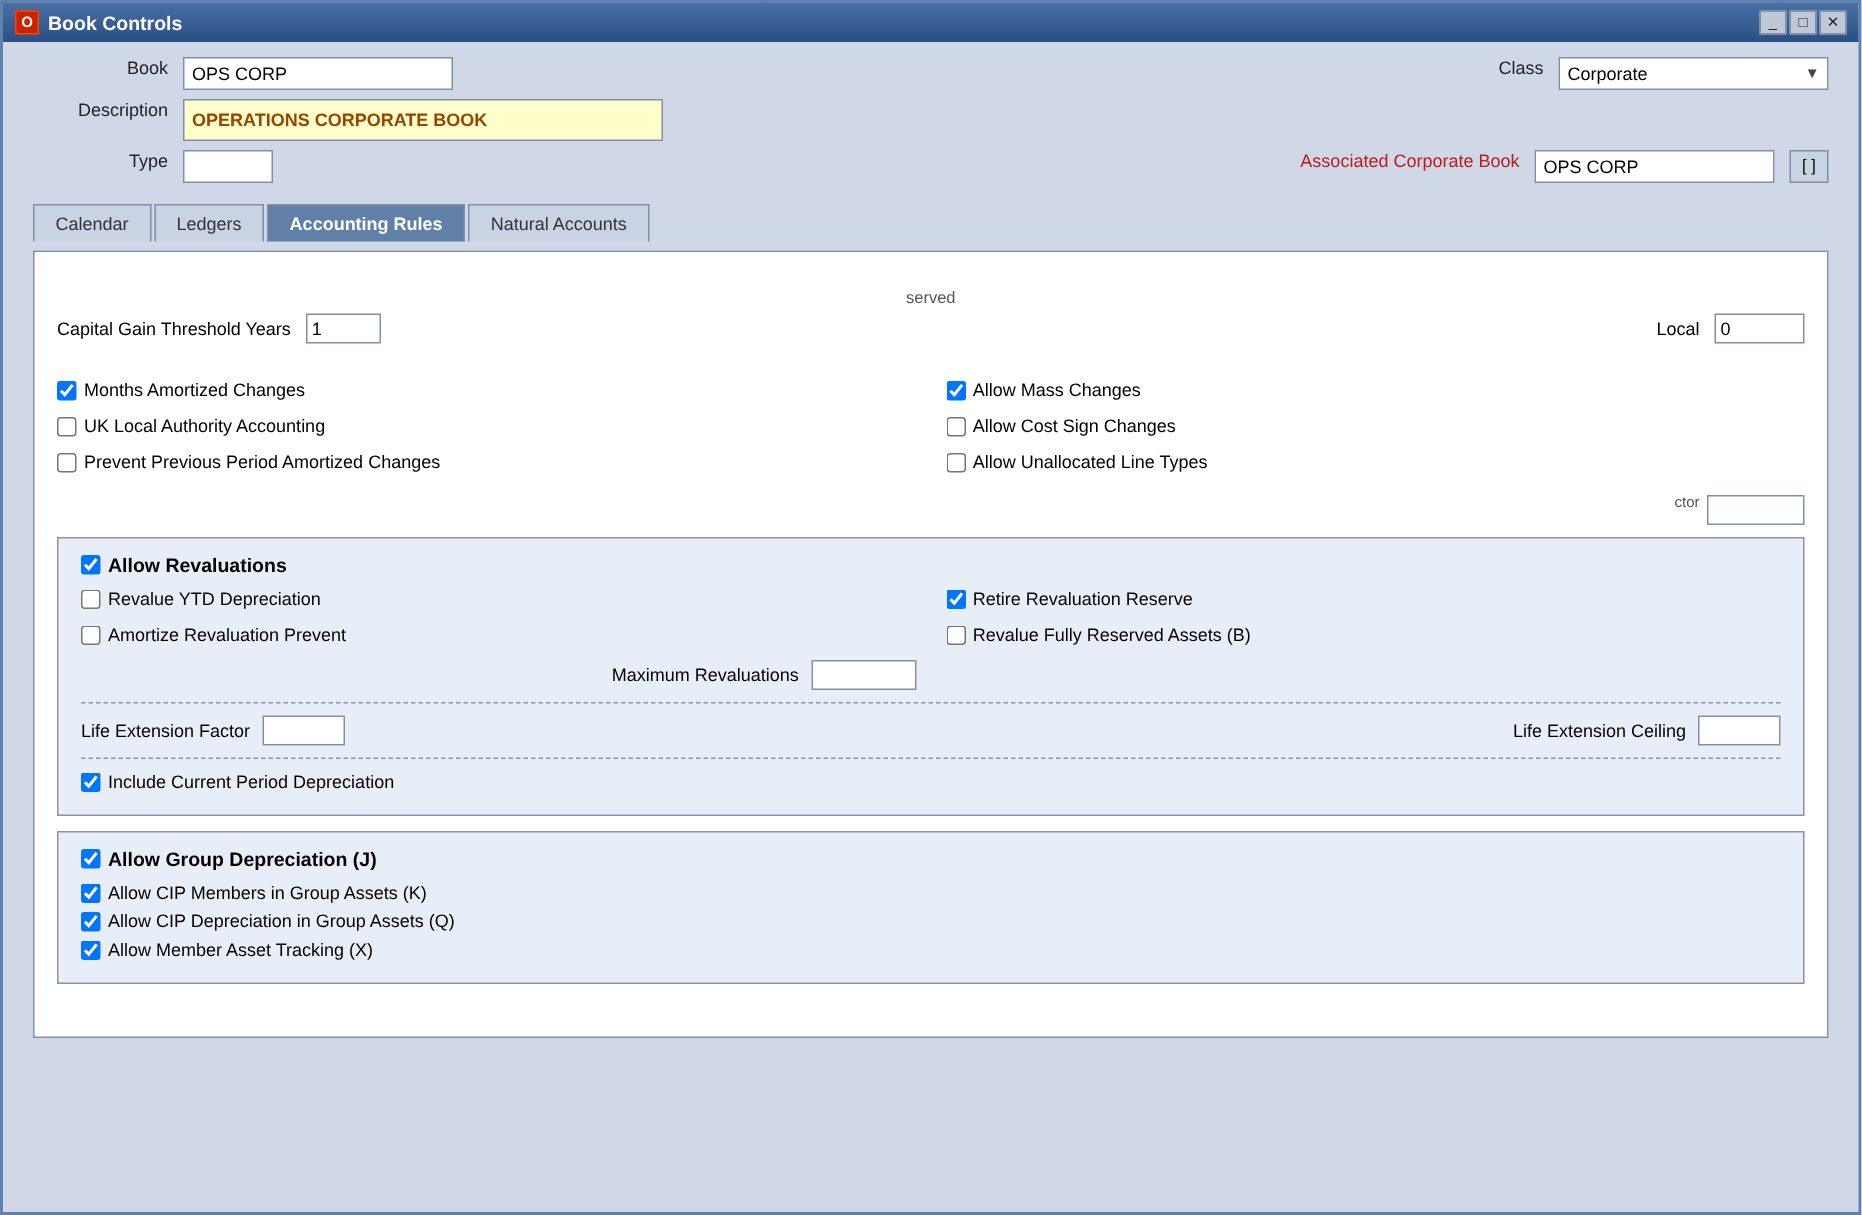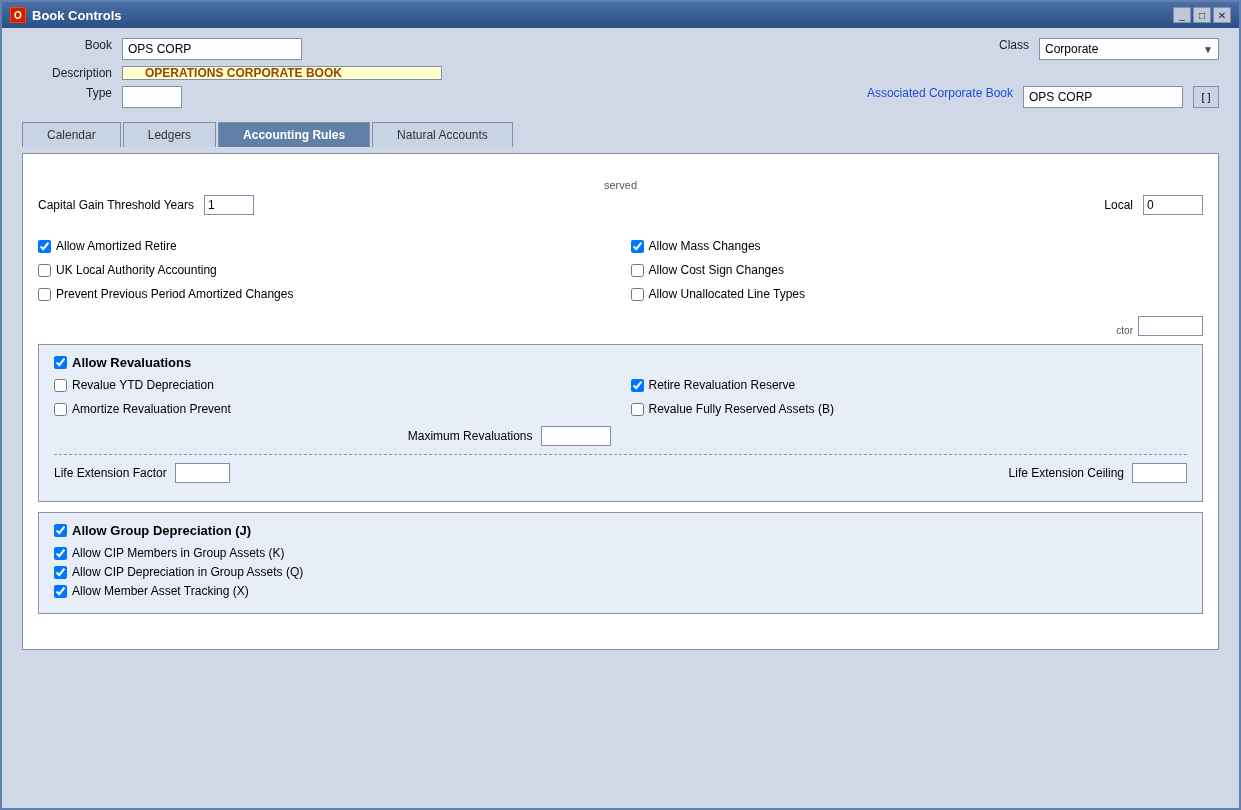--- a/index.html
+++ b/index.html
@@ -85,23 +85,23 @@
     .input-field {
       background: white;
       border: 1px solid #8090a8;
       padding: 2px 5px;
       font-size: 12px;
       height: 22px;
     }
     .input-yellow {
       background: #ffffcc;
       border: 1px solid #8090a8;
-      padding: 2px 22px;
-      font-size: 12px;
-      height: 14px;
+      padding: 2px 5px;
+      font-size: 12px;
+      height: 28px;
       color: #994400;
       font-weight: bold;
     }
     .dropdown-field {
       background: white;
       border: 1px solid #8090a8;
       padding: 2px 5px;
       font-size: 12px;
       height: 22px;
       display: flex;
@@ -112,21 +112,21 @@
     .dropdown-arrow {
       font-size: 10px;
       color: #444;
     }
     .tabs-row {
       display: flex;
       margin-top: 8px;
       gap: 2px;
     }
     .tab {
-      padding: 5px 24px;
+      padding: 5px 14px;
       border: 1px solid #8090a8;
       cursor: pointer;
       font-size: 12px;
       background: #c8d4e4;
       color: #333;
       border-bottom: none;
       text-align: right;
     }
     .tab.active {
       background: #6080a8;
@@ -189,21 +189,21 @@
     .tiny-input {
       background: white;
       border: 1px solid #8090a8;
       width: 55px;
       height: 20px;
       padding: 1px 3px;
       font-size: 12px;
     }
     .ctor-area {
       display: flex;
-      align-items: flex-end;
+      align-items: flex-start;
       gap: 5px;
       margin-bottom: 8px;
     }
     .revalue-grid {
       display: grid;
       grid-template-columns: 1fr 1fr;
       gap: 5px 20px;
       margin-bottom: 8px;
     }
     .life-row {
@@ -230,21 +230,21 @@
       width: 26px;
       height: 22px;
       display: flex;
       align-items: center;
       justify-content: center;
       cursor: pointer;
       font-size: 11px;
     }
     .assoc-label {
       font-size: 12px;
-      color: #1d4ed8;
+      color: #b91c1c;
     }
   </style>
 </head>
 <body>
 
 <div class="window">
 
   <div class="title-bar">
     <div class="title-bar-left">
       <div class="title-bar-icon">
@@ -310,21 +310,21 @@
           <input class="small-input" value="1" style="">
           <span style="flex:1"></span>
           <span>Local</span>
           <input class="small-input" value="0" style="width: 60px;">
         </div>
       </div>
 
       <div class="checkbox-grid" style="margin-bottom:10px;">
         <div class="checkbox-row">
           <input type="checkbox" checked="" style="">
-          <span>Allow Amortized Retire</span>
+          <span>Months Amortized Changes</span>
         </div>
         <div class="checkbox-row">
           <input type="checkbox" checked="" style="">
           <span>Allow Mass Changes</span>
         </div>
         <div class="checkbox-row">
           <input type="checkbox" style="">
           <span>UK Local Authority Accounting</span>
         </div>
         <div class="checkbox-row">
@@ -379,20 +379,24 @@
           <div class="life-left">
             <span>Life Extension Factor</span>
             <input class="tiny-input" style="">
           </div>
           <div class="life-right">
             <span>Life Extension Ceiling</span>
             <input class="tiny-input" style="">
           </div>
         </div>
 
+        <div class="checkbox-row" style="border-top:1px dashed #9090b0; padding-top:8px;">
+          <input type="checkbox" checked="" style="">
+          <span>Include Current Period Depreciation</span>
+        </div>
       </div>
 
       <div class="section-panel">
         <div class="section-header">
           <input type="checkbox" checked="" style="">
           <span>Allow Group Depreciation (J)</span>
         </div>
         <div class="checkbox-row">
           <input type="checkbox" checked="" style="">
           <span>Allow CIP Members in Group Assets  (K)</span>

